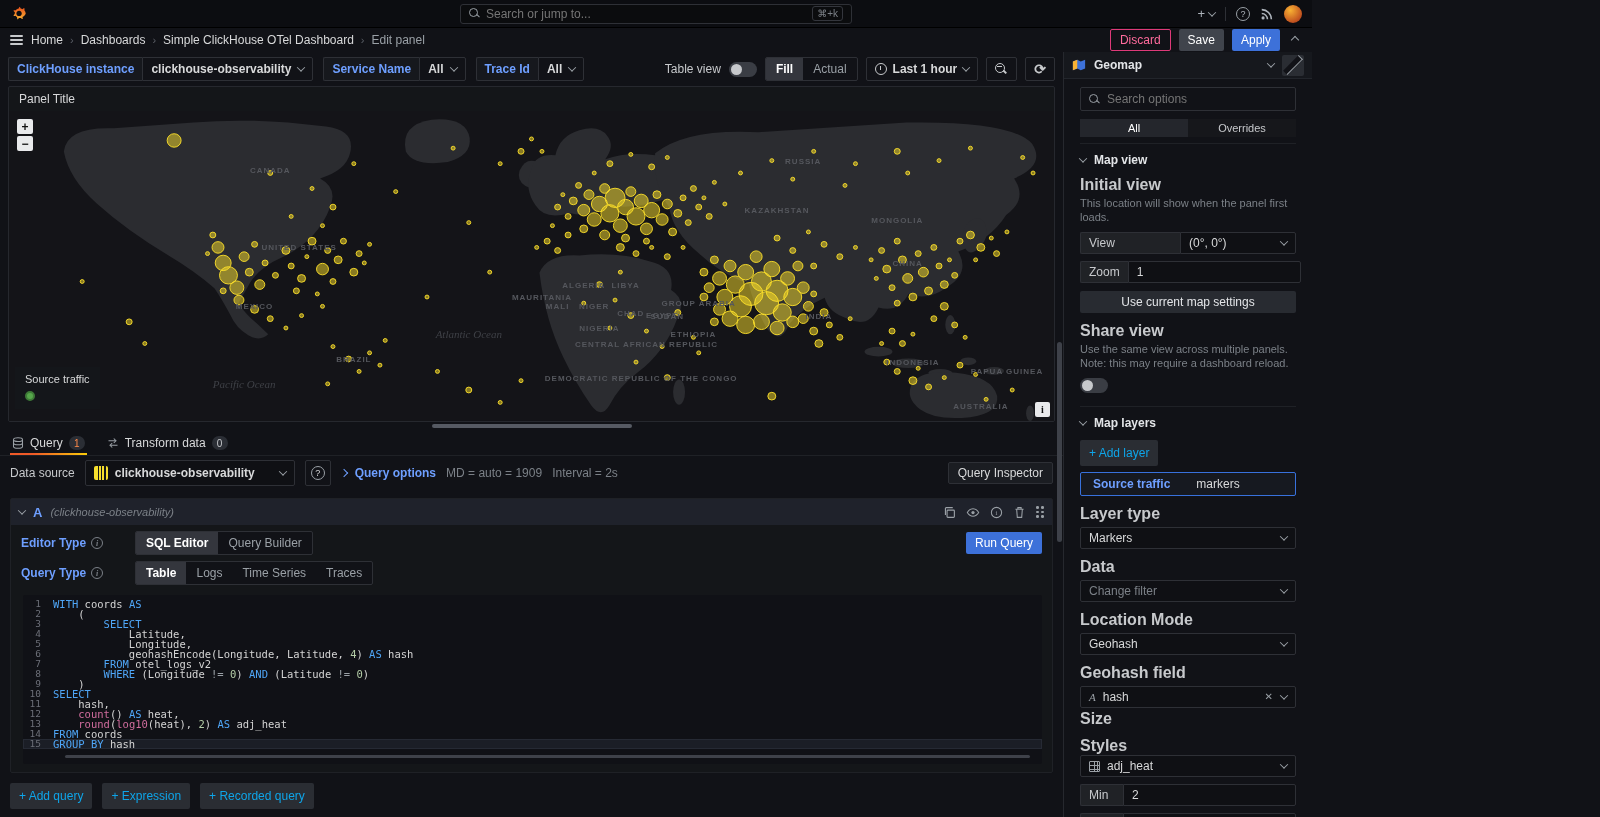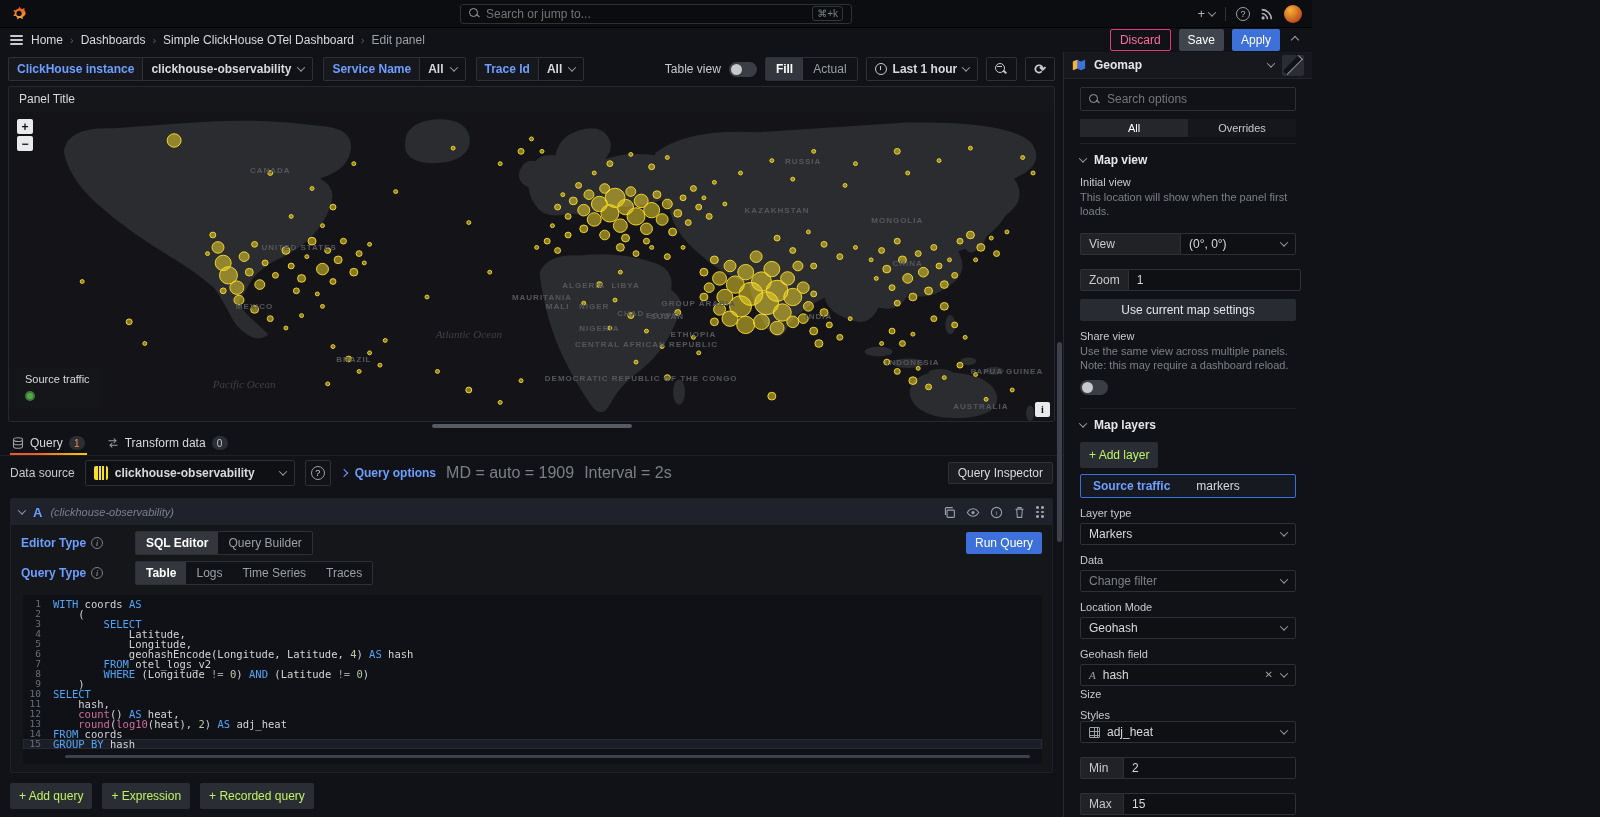--- a/index.html
+++ b/index.html
@@ -91,21 +91,21 @@
   .badge{background:#2b2e35;border-radius:9px;min-width:16px;height:14px;padding:0 5px;font-size:10px;display:flex;align-items:center;justify-content:center;color:#c7c9cc}
   .qtab.active .badge{color:#ff8a4a}
 
   
   .dsrow{display:flex;align-items:center;gap:10px;padding:4px 10px;flex:0 0 auto}
   .dslabel{color:#c7c9cc}
   .dspicker{height:26px;display:flex;align-items:center;gap:7px;padding:0 8px;background:#0f1014;border:1px solid #2e3036;border-radius:2px;cursor:pointer;min-width:210px}
   .chlogo{width:14px;height:14px;border-radius:2px;background:repeating-linear-gradient(90deg,#f6df2d 0 2px,#141619 2px 3.2px);border-left:2px solid #f6df2d;border-right:2px solid #f6df2d}
   .helpbtn{width:26px;height:26px;border:1px solid #2e3036;border-radius:2px;display:flex;align-items:center;justify-content:center;cursor:pointer}
   .qopts{display:flex;align-items:center;gap:8px;color:#6e9fff;font-weight:600;cursor:pointer}
-  .qmeta{color:#7b8087;font-size:16px}
+  .qmeta{color:#7b8087;font-size:12px}
   .inspector{margin-left:auto}
   .btn-ghost{border:1px solid #2e3036;background:#1b1d22;color:#d8d9da}
 
   
   .qcard{margin:8px 10px 0;background:#141619;border:1px solid #1f2126;border-radius:2px;flex:0 0 auto}
   .qcard-head{height:26px;background:#1f222b;display:flex;align-items:center;gap:8px;padding:0 8px}
   .qref{color:#6e9fff;font-weight:700;font-size:13px}
   .qhint{color:#7b8087;font-style:italic;font-size:11px}
   .qhead-icons{margin-left:auto;display:flex;align-items:center;gap:10px;color:#9aa0a6}
   .qhead-icons svg{display:block}
@@ -118,42 +118,42 @@
 
   
   .code{margin:10px 10px 8px 12px;background:#101116;border-radius:2px;padding:4px 0 2px;font-family:"DejaVu Sans Mono",monospace;font-size:10.5px;line-height:10px}
   .code-line{display:flex;height:10px;align-items:center;white-space:pre}
   .code-line.active{background:#1b1e26;box-shadow:inset 0 0 0 1px #262a34}
   .ln{width:30px;text-align:right;padding-right:12px;color:#6c6f78;flex:0 0 auto;font-size:9.5px}
   .cd{color:#d4d4d4}
   .tk-kw{color:#4fa6f7}.tk-fn{color:#d16d9e}.tk-nu{color:#b5cea8}.tk-op{color:#9aa0a6}.tk-pl{color:#d4d4d4}
   .hscroll{height:3px;background:#3e4149;border-radius:2px;margin:6px 12px 4px 42px}
   .qfoot{display:flex;gap:10px;padding:10px}
-  .btn-add{background:#2a2d33;color:#bef264;border:0;height:26px;font-weight:500}
+  .btn-add{background:#2a2d33;color:#0ea5e9;border:0;height:26px;font-weight:500}
 
   
   .opt-head{height:27px;background:#16181d;border-bottom:1px solid #22252b;display:flex;align-items:center;gap:8px;padding:0 8px;flex:0 0 auto}
   .opt-title{font-weight:600;color:#e3e5e8}
   .opt-head .spacer{flex:1}
   .collapse-btn{width:22px;height:21px;background:#2a2d33;border-radius:2px;display:flex;align-items:center;justify-content:center;cursor:pointer}
   .opt-scroll{flex:1;overflow:hidden;padding:8px 16px 0}
   .opt-search{height:24px;border:1px solid #2e3036;border-radius:2px;display:flex;align-items:center;gap:7px;padding:0 8px;margin-bottom:8px}
   .opt-search input{flex:1;background:transparent;border:0;outline:0;color:#9aa0a6;font:12px "Liberation Sans",sans-serif}
   .searchglyph{width:11px;height:11px;position:relative;flex:0 0 auto}
   .searchglyph::before{content:'';position:absolute;left:0;top:0;width:7px;height:7px;border:1.3px solid #9aa0a6;border-radius:50%}
   .searchglyph::after{content:'';position:absolute;left:7.2px;top:7.2px;width:3.5px;height:1.4px;background:#9aa0a6;transform:rotate(45deg)}
   .opt-tabs{display:flex;margin-bottom:6px}
   .opt-tabs>div{flex:1;height:18px;display:flex;align-items:center;justify-content:center;font-size:11px;cursor:pointer}
   .opt-tab-active{background:#24262c;color:#fff}
   .opt-tab-idle{background:#16171b;color:#c7c9cc}
   .section{border-top:1px solid #1f2126;padding:9px 0 10px}
   .section-head{display:flex;align-items:center;gap:8px;font-weight:600;color:#e3e5e8;cursor:pointer;margin-bottom:4px}
-  .flabel{font-size:11px;font-weight:400;color:#c7c9cc;margin:9px 0 4px}
+  .flabel{font-size:16px;font-weight:700;color:#c7c9cc;margin:9px 0 4px}
   .fdesc{font-size:11px;color:#7b8087;line-height:1.3;margin:-2px 0 4px}
-  .pair{display:flex;margin-top:14px}
+  .pair{display:flex;margin-top:7px}
   .plabel{width:100px;background:#202226;border:1px solid #2e3036;border-right:0;border-radius:2px 0 0 2px;display:flex;align-items:center;padding:0 8px;color:#c7c9cc;height:22px;font-size:12px}
   .pinput{flex:1;height:22px;background:#0f1014;border:1px solid #2e3036;border-radius:0 2px 2px 0;color:#d8d9da;padding:0 8px;font:12px "Liberation Sans",sans-serif;outline:0}
   .sel{height:22px;border:1px solid #2e3036;border-radius:2px;background:#0f1014;display:flex;align-items:center;gap:7px;padding:0 8px;cursor:pointer;color:#d8d9da}
   .sel .end{margin-left:auto;display:flex;align-items:center;gap:8px}
   .sel .ph{color:#7b8087}
   .xglyph{color:#9aa0a6;font-size:10px;line-height:1;cursor:pointer}
   .btn-block{width:100%;height:22px;background:#282b31;border:0;border-radius:2px;color:#e3e5e8;font-weight:500;margin-top:8px;cursor:pointer;font-size:12px}
   .layer-row{height:24px;border:1px solid #3871dc;border-radius:2px;background:#161920;display:flex;align-items:center;gap:26px;padding:0 12px;margin-top:6px;cursor:pointer}
   .layer-name{color:#6e9fff;font-weight:600}
   .fieldicon{color:#9aa0a6;font-style:italic;font-family:"Liberation Serif",serif;font-size:11px}

